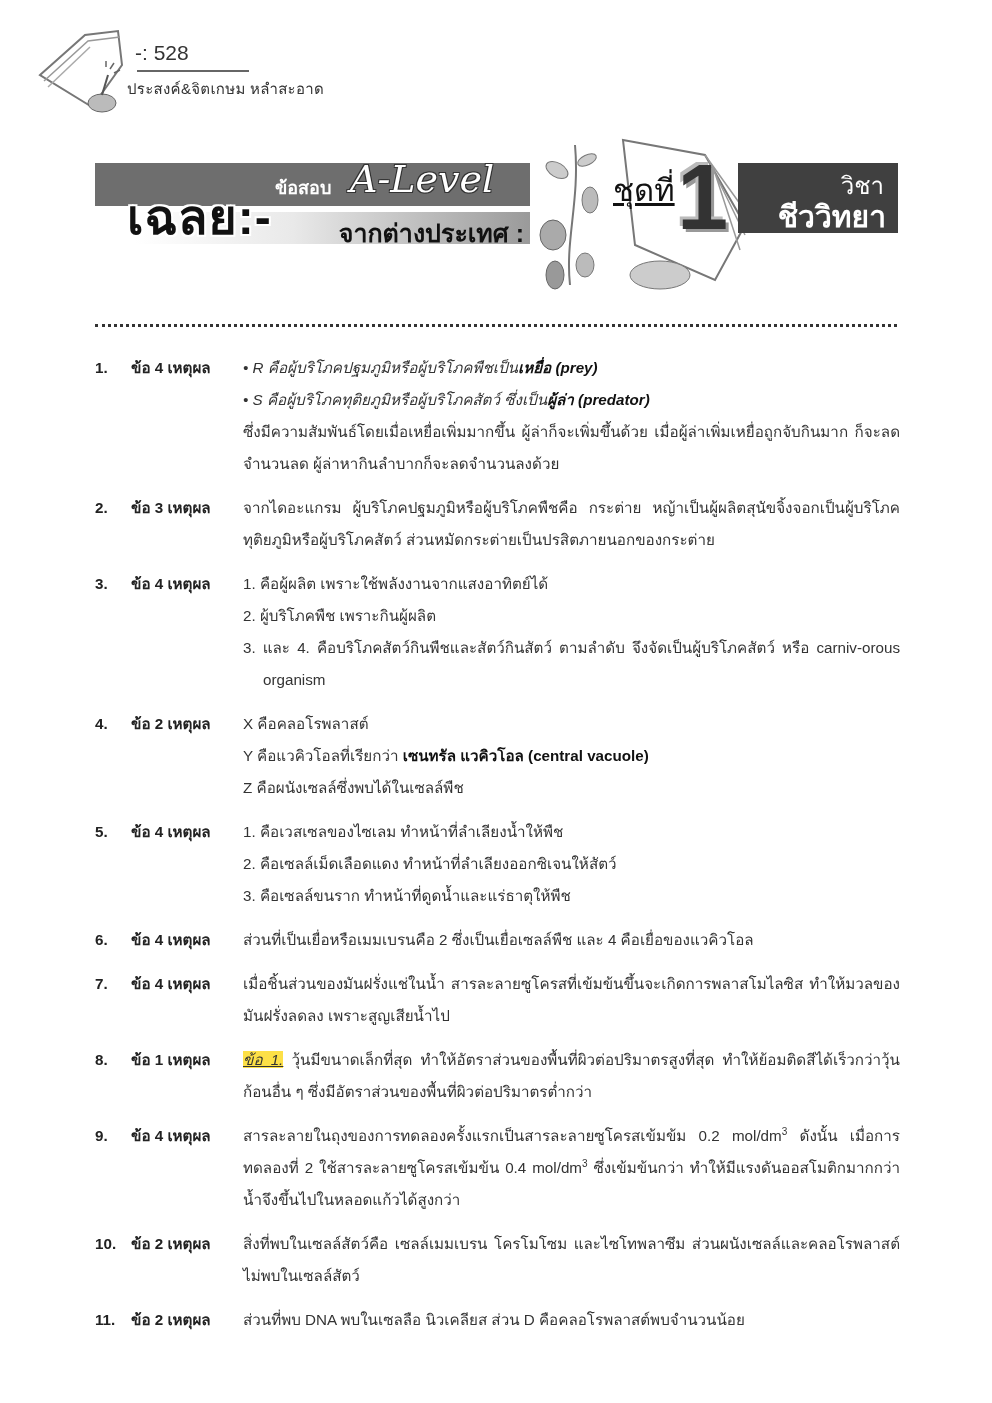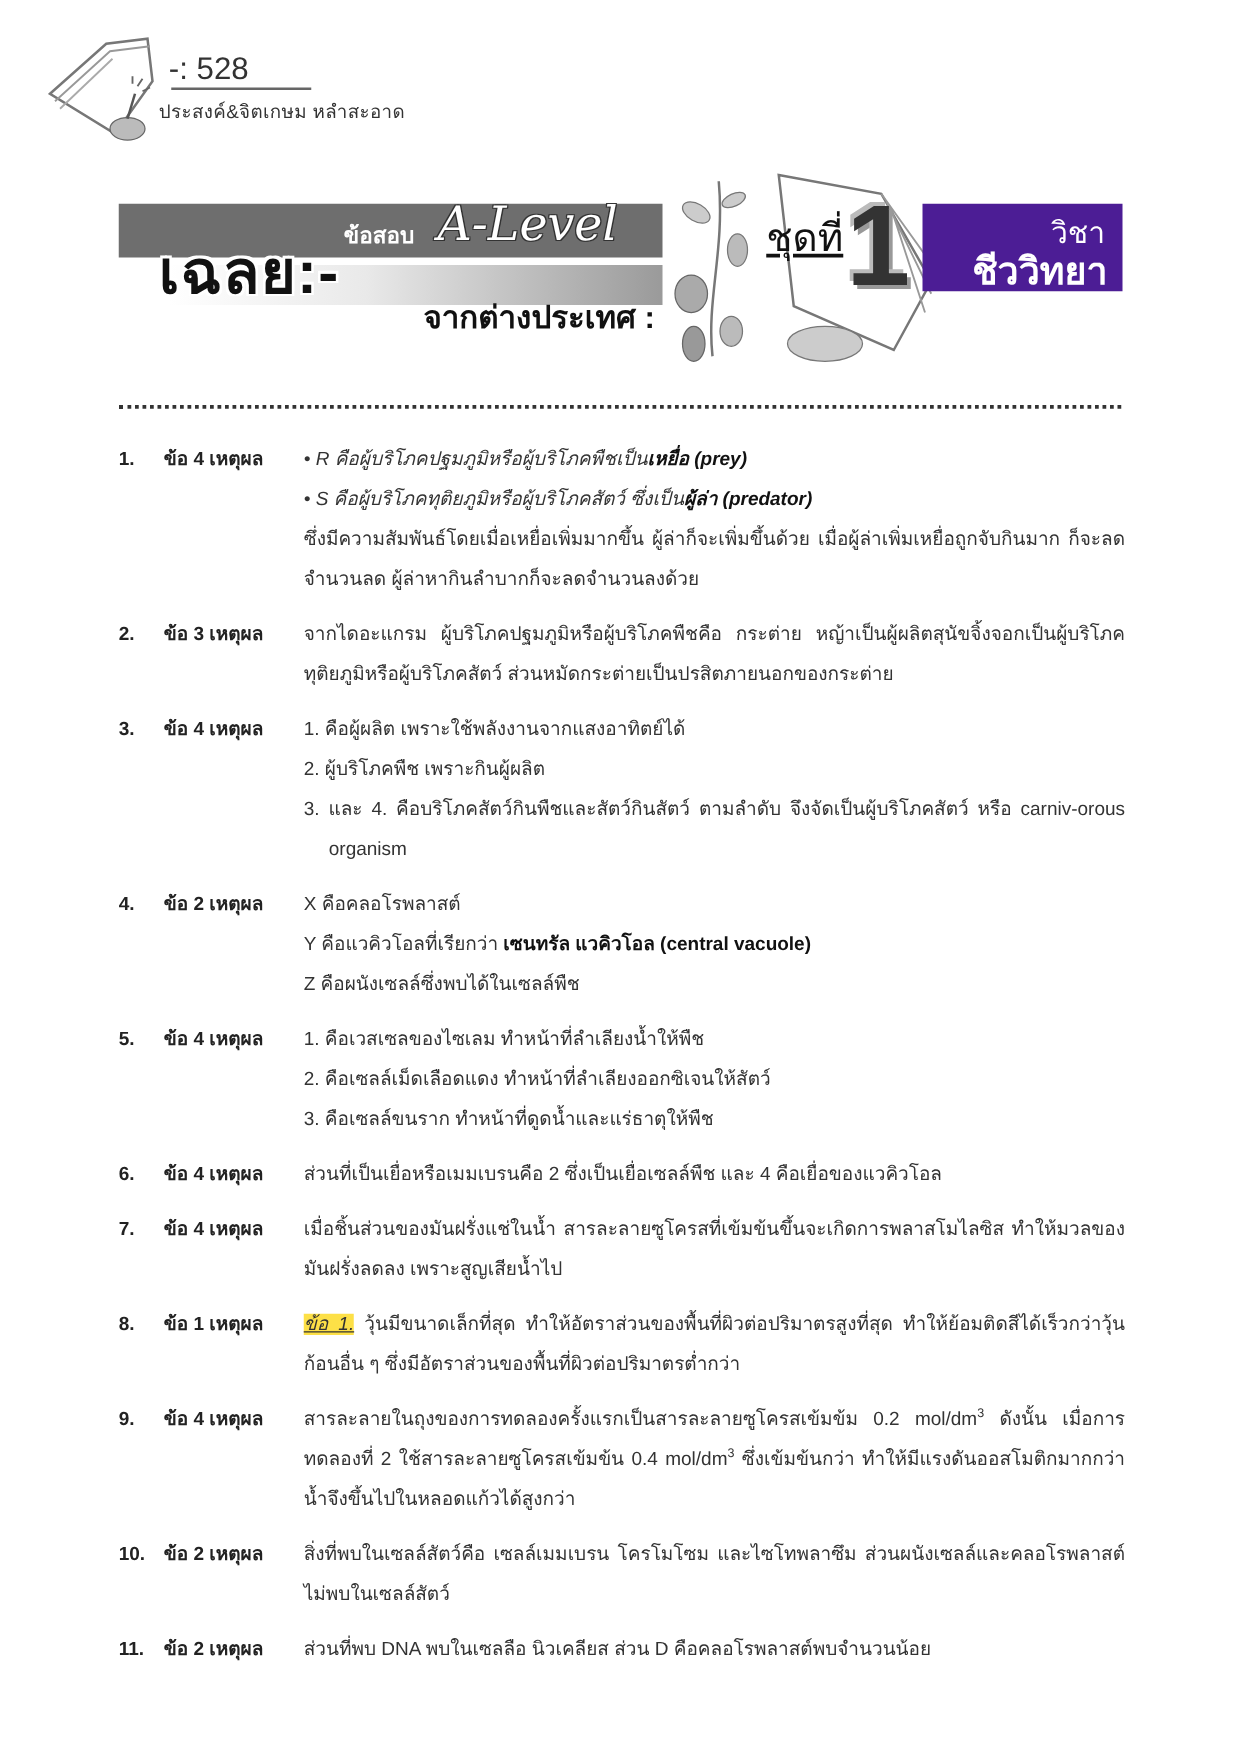--- a/index.html
+++ b/index.html
@@ -2,45 +2,45 @@
 <html><head>
 <meta charset="utf-8">
 <style>
   html, body { margin:0; padding:0; background:#fff; }
   body { width:992px; height:1403px; position:relative; overflow:hidden;
          font-family:"Liberation Sans", "DejaVu Sans", sans-serif; color:#222; }
 
   
   .run-head { position:absolute; left:30px; top:25px; width:330px; height:90px; }
   .paper-icon { position:absolute; left:0; top:0; }
-  .page-num { position:absolute; left:105px; top:16px; font-size:25px; color:#333; }
+  .page-num { position:absolute; left:105px; top:16px; font-size:21px; color:#333; }
   .page-rule { position:absolute; left:107px; top:45px; width:112px; height:2px; background:#666; }
   .authors { position:absolute; left:97px; top:52px; font-size:15px; color:#333; letter-spacing:0.3px;text-align:right; }
 
   
   .banner { position:absolute; left:95px; top:163px; width:435px; height:104px; }
   .bar-top { position:absolute; left:0; top:0; width:435px; height:43px; background:#6e6e6e; }
   .bar-bottom { position:absolute; left:40px; top:49px; width:395px; height:32px;
                 background:linear-gradient(90deg,#fff 0%,#e9e9e9 40%,#9a9a9a 100%); }
   .big-title { position:absolute; left:32px; top:16px; font-size:48px; font-weight:bold;
                color:#111; letter-spacing:1px;
                text-shadow:-2px -2px 0 #fff, 2px -2px 0 #fff, -2px 2px 0 #fff, 2px 2px 0 #fff; }
   .sub-exam { position:absolute; left:180px; top:10px; font-size:18px; color:#fff; font-weight:bold; }
   .alevel { position:absolute; left:255px; top:-6px; font-size:38px; font-style:italic;
             font-family:"DejaVu Serif", serif; color:#fff;
             text-shadow:-1px -1px 0 #333, 1px -1px 0 #333, -1px 1px 0 #333, 1px 1px 0 #333; }
-  .sub-foreign { position:absolute; right:6px; top:50px; font-size:25px; font-weight:bold; color:#111;margin-top:20px; }
+  .sub-foreign { position:absolute; right:6px; top:50px; font-size:25px; font-weight:bold; color:#111; }
 
   .plant { position:absolute; left:535px; top:140px; }
   .set-box { position:absolute; left:605px; top:135px; width:140px; height:165px; }
   .set-label { position:absolute; left:8px; top:30px; font-size:31px; color:#111; text-decoration:underline; }
   .set-num { position:absolute; left:72px; top:10px; font-size:92px; font-weight:bold; color:#333;
              text-shadow:-3px -3px 0 #bbb, 3px 3px 0 #999; }
 
-  .subject-box { position:absolute; left:738px; top:163px; width:160px; height:70px; background:#4c1d95; color:#fff; }
+  .subject-box { position:absolute; left:738px; top:163px; width:160px; height:70px; background:#404040; color:#fff; }
   .subject-label { position:absolute; right:14px; top:3px; font-size:24px; }
   .subject-name { position:absolute; right:12px; top:30px; font-size:30px; font-weight:bold;margin-left:32px; }
 
   .dotted-rule { position:absolute; left:95px; top:324px; width:802px; border-top:3px dotted #333; }
 
   
   .answers { position:absolute; left:95px; top:352px; width:805px; }
   .ans { position:relative; margin-bottom:12px; font-size:15.2px; line-height:32px; }
   .ans-num { position:absolute; left:0; top:0; font-weight:bold; color:#222; }
   .ans-key { position:absolute; left:36px; top:0; font-weight:bold; color:#222; }

